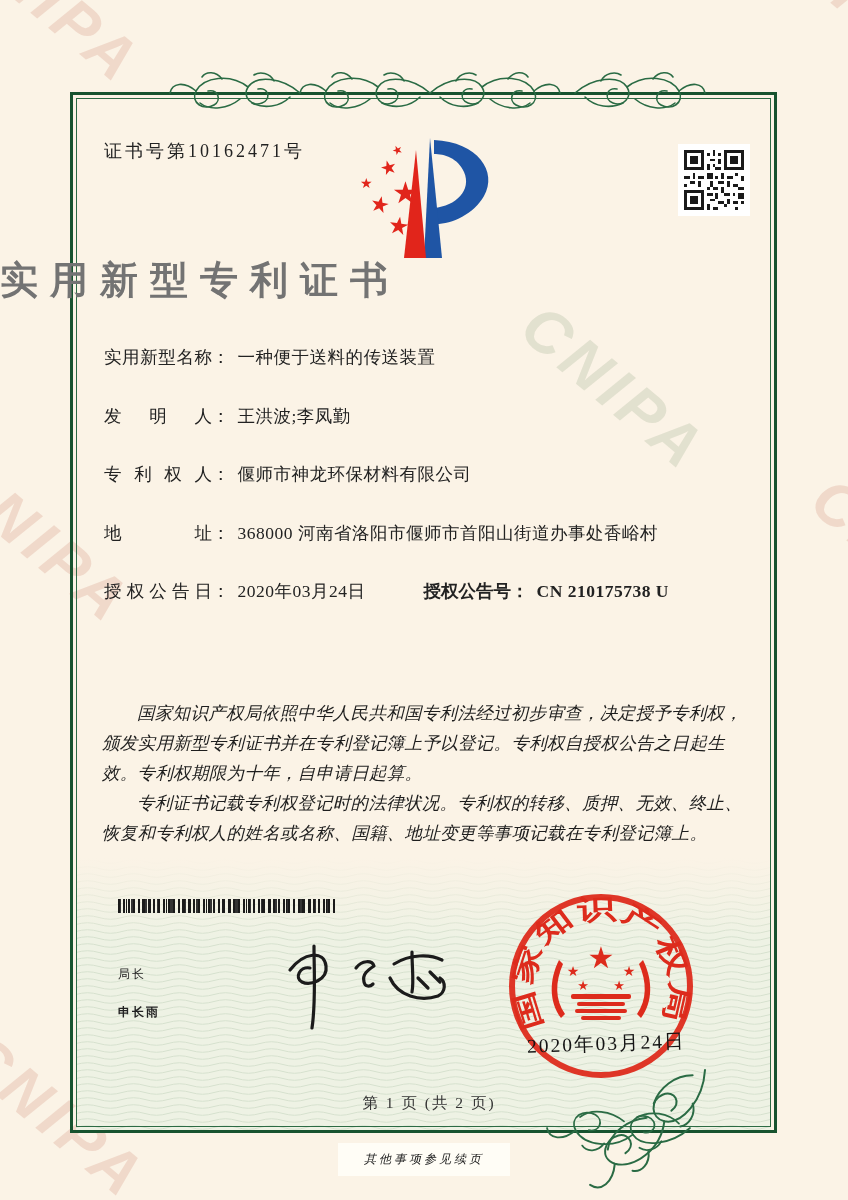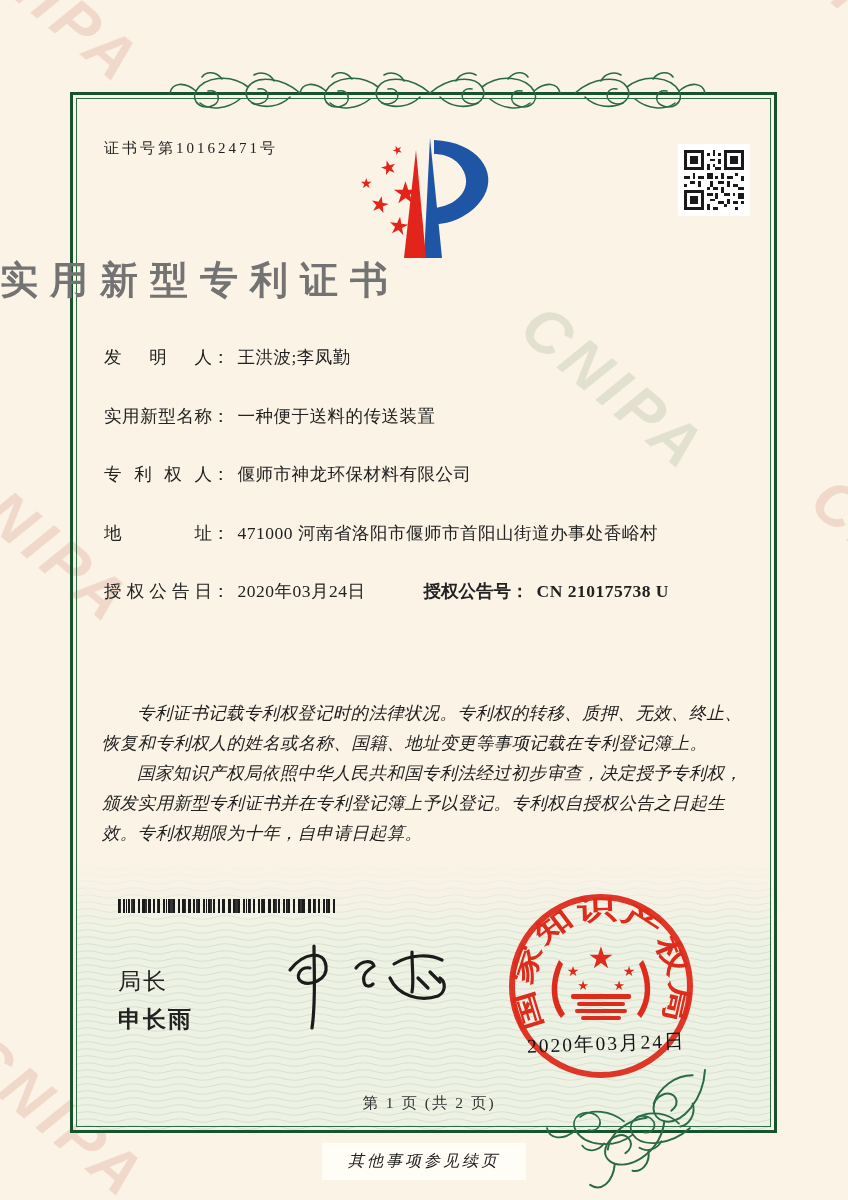--- a/index.html
+++ b/index.html
@@ -31,21 +31,21 @@
     position:absolute;left:76px;top:858px;width:695px;height:272px;
   }
   .waves-fade{
     position:absolute;left:76px;top:858px;width:695px;height:80px;
     background:linear-gradient(#fbf3e6,rgba(251,243,230,0));
   }
   
   .ornaments{position:absolute;left:0;top:0;pointer-events:none;}
   
   .cert-no{
-    position:absolute;left:104px;top:139px;font-size:15px;letter-spacing:3px;
+    position:absolute;left:104px;top:139px;font-size:18px;letter-spacing:3px;
   }
   .logo{position:absolute;left:352px;top:136px;width:150px;height:126px;}
   .logo .star{position:absolute;color:#e1251b;line-height:1;font-family:"DejaVu Sans",sans-serif;}
   .qr{position:absolute;left:678px;top:144px;width:72px;height:72px;background:#fff;
       display:flex;align-items:center;justify-content:center;}
   .title{
     position:absolute;left:0;top:255px;width:100%;text-align:left;
     font-size:38px;font-weight:bold;letter-spacing:12px;color:#737373;
   }
   
@@ -66,38 +66,38 @@
   .body-text p{margin:0;text-indent:2em;letter-spacing:0.3px;}
   
   .barcode{
     position:absolute;left:118px;top:899px;width:218px;height:14px;
     background:
       repeating-linear-gradient(90deg,#1a1a1a 0 2px,rgba(0,0,0,0) 2px 5px),
       repeating-linear-gradient(90deg,#1a1a1a 0 1px,rgba(0,0,0,0) 1px 8px),
       repeating-linear-gradient(90deg,#333 0 3px,rgba(0,0,0,0) 3px 13px);
   }
   
-  .official{position:absolute;left:118px;font-size:23px;letter-spacing:2px;}
+  .official{position:absolute;left:118px;font-size:12px;letter-spacing:2px;}
   .official.t1{top:966px;}
   .official.t2{top:1004px;font-weight:bold;}
   .signature{position:absolute;left:252px;top:940px;}
   
   .seal{position:absolute;left:505px;top:890px;width:192px;height:192px;}
   .seal-date{
     position:absolute;left:527px;top:1030px;font-size:19.5px;color:#141414;
     letter-spacing:2px;transform:rotate(-2deg);white-space:nowrap;
   }
   
   .page-info{
     position:absolute;left:5px;top:1093px;width:100%;text-align:center;
     font-size:15.5px;letter-spacing:2px;color:#333;
   }
   .continuation{
     position:absolute;left:50%;top:1143px;transform:translateX(-50%);
-    background:#fffdf6;padding:8px 26px;font-size:16px;letter-spacing:3px;
+    background:#fffdf6;padding:8px 26px;font-size:12px;letter-spacing:3px;
     font-style:italic;color:#222;
   }
 </style>
 </head>
 <body>
 
 <div class="page">
 
   <div class="wm wm-pink" style="left:-60px;top:-35px;">CNIPA</div>
   <div class="wm wm-pink" style="left:740px;top:-45px;">CNIPA</div>
@@ -212,39 +212,39 @@
         <rect x="18" y="20" width="1" height="1"></rect>
           <rect x="20" y="18" width="1" height="1"></rect>
       </g>
     </svg>
   </div>
 
   <div class="title">实用新型专利证书</div>
 
   <div class="fields">
     <div class="frow">
+      <span class="f-label">实用新型名称</span><span class="f-colon">：</span><span class="f-value">一种便于送料的传送装置</span>
+    </div>
+    <div class="frow">
       <span class="f-label">发明人</span><span class="f-colon">：</span><span class="f-value">王洪波;李凤勤</span>
     </div>
     <div class="frow">
-      <span class="f-label">实用新型名称</span><span class="f-colon">：</span><span class="f-value">一种便于送料的传送装置</span>
-    </div>
-    <div class="frow">
       <span class="f-label">专利权人</span><span class="f-colon">：</span><span class="f-value">偃师市神龙环保材料有限公司</span>
     </div>
     <div class="frow">
-      <span class="f-label">地址</span><span class="f-colon">：</span><span class="f-value">471000 河南省洛阳市偃师市首阳山街道办事处香峪村</span>
+      <span class="f-label">地址</span><span class="f-colon">：</span><span class="f-value">368000 河南省洛阳市偃师市首阳山街道办事处香峪村</span>
     </div>
     <div class="frow">
       <span class="f-label">授权公告日</span><span class="f-colon">：</span><span class="f-value">2020年03月24日</span><span class="f-second"><span>授权公告号</span><span class="f-colon">：</span><span class="f-value">CN 210175738 U</span></span>
     </div>
   </div>
 
   <div class="body-text">
+    <p>国家知识产权局依照中华人民共和国专利法经过初步审查，决定授予专利权，颁发实用新型专利证书并在专利登记簿上予以登记。专利权自授权公告之日起生效。专利权期限为十年，自申请日起算。</p>
     <p>专利证书记载专利权登记时的法律状况。专利权的转移、质押、无效、终止、恢复和专利权人的姓名或名称、国籍、地址变更等事项记载在专利登记簿上。</p>
-    <p>国家知识产权局依照中华人民共和国专利法经过初步审查，决定授予专利权，颁发实用新型专利证书并在专利登记簿上予以登记。专利权自授权公告之日起生效。专利权期限为十年，自申请日起算。</p>
   </div>
 
   <div class="barcode"></div>
 
   <div class="official t1">局长</div>
   <div class="official t2">申长雨</div>
 
   <svg class="signature" width="200" height="100">
     <g stroke="#1b1b1b" stroke-width="3.2" fill="none" stroke-linecap="round" stroke-linejoin="round">
       <path d="M38 30 C 52 12 72 10 74 26 C 76 40 58 46 50 42 C 42 38 48 26 58 28"></path>

